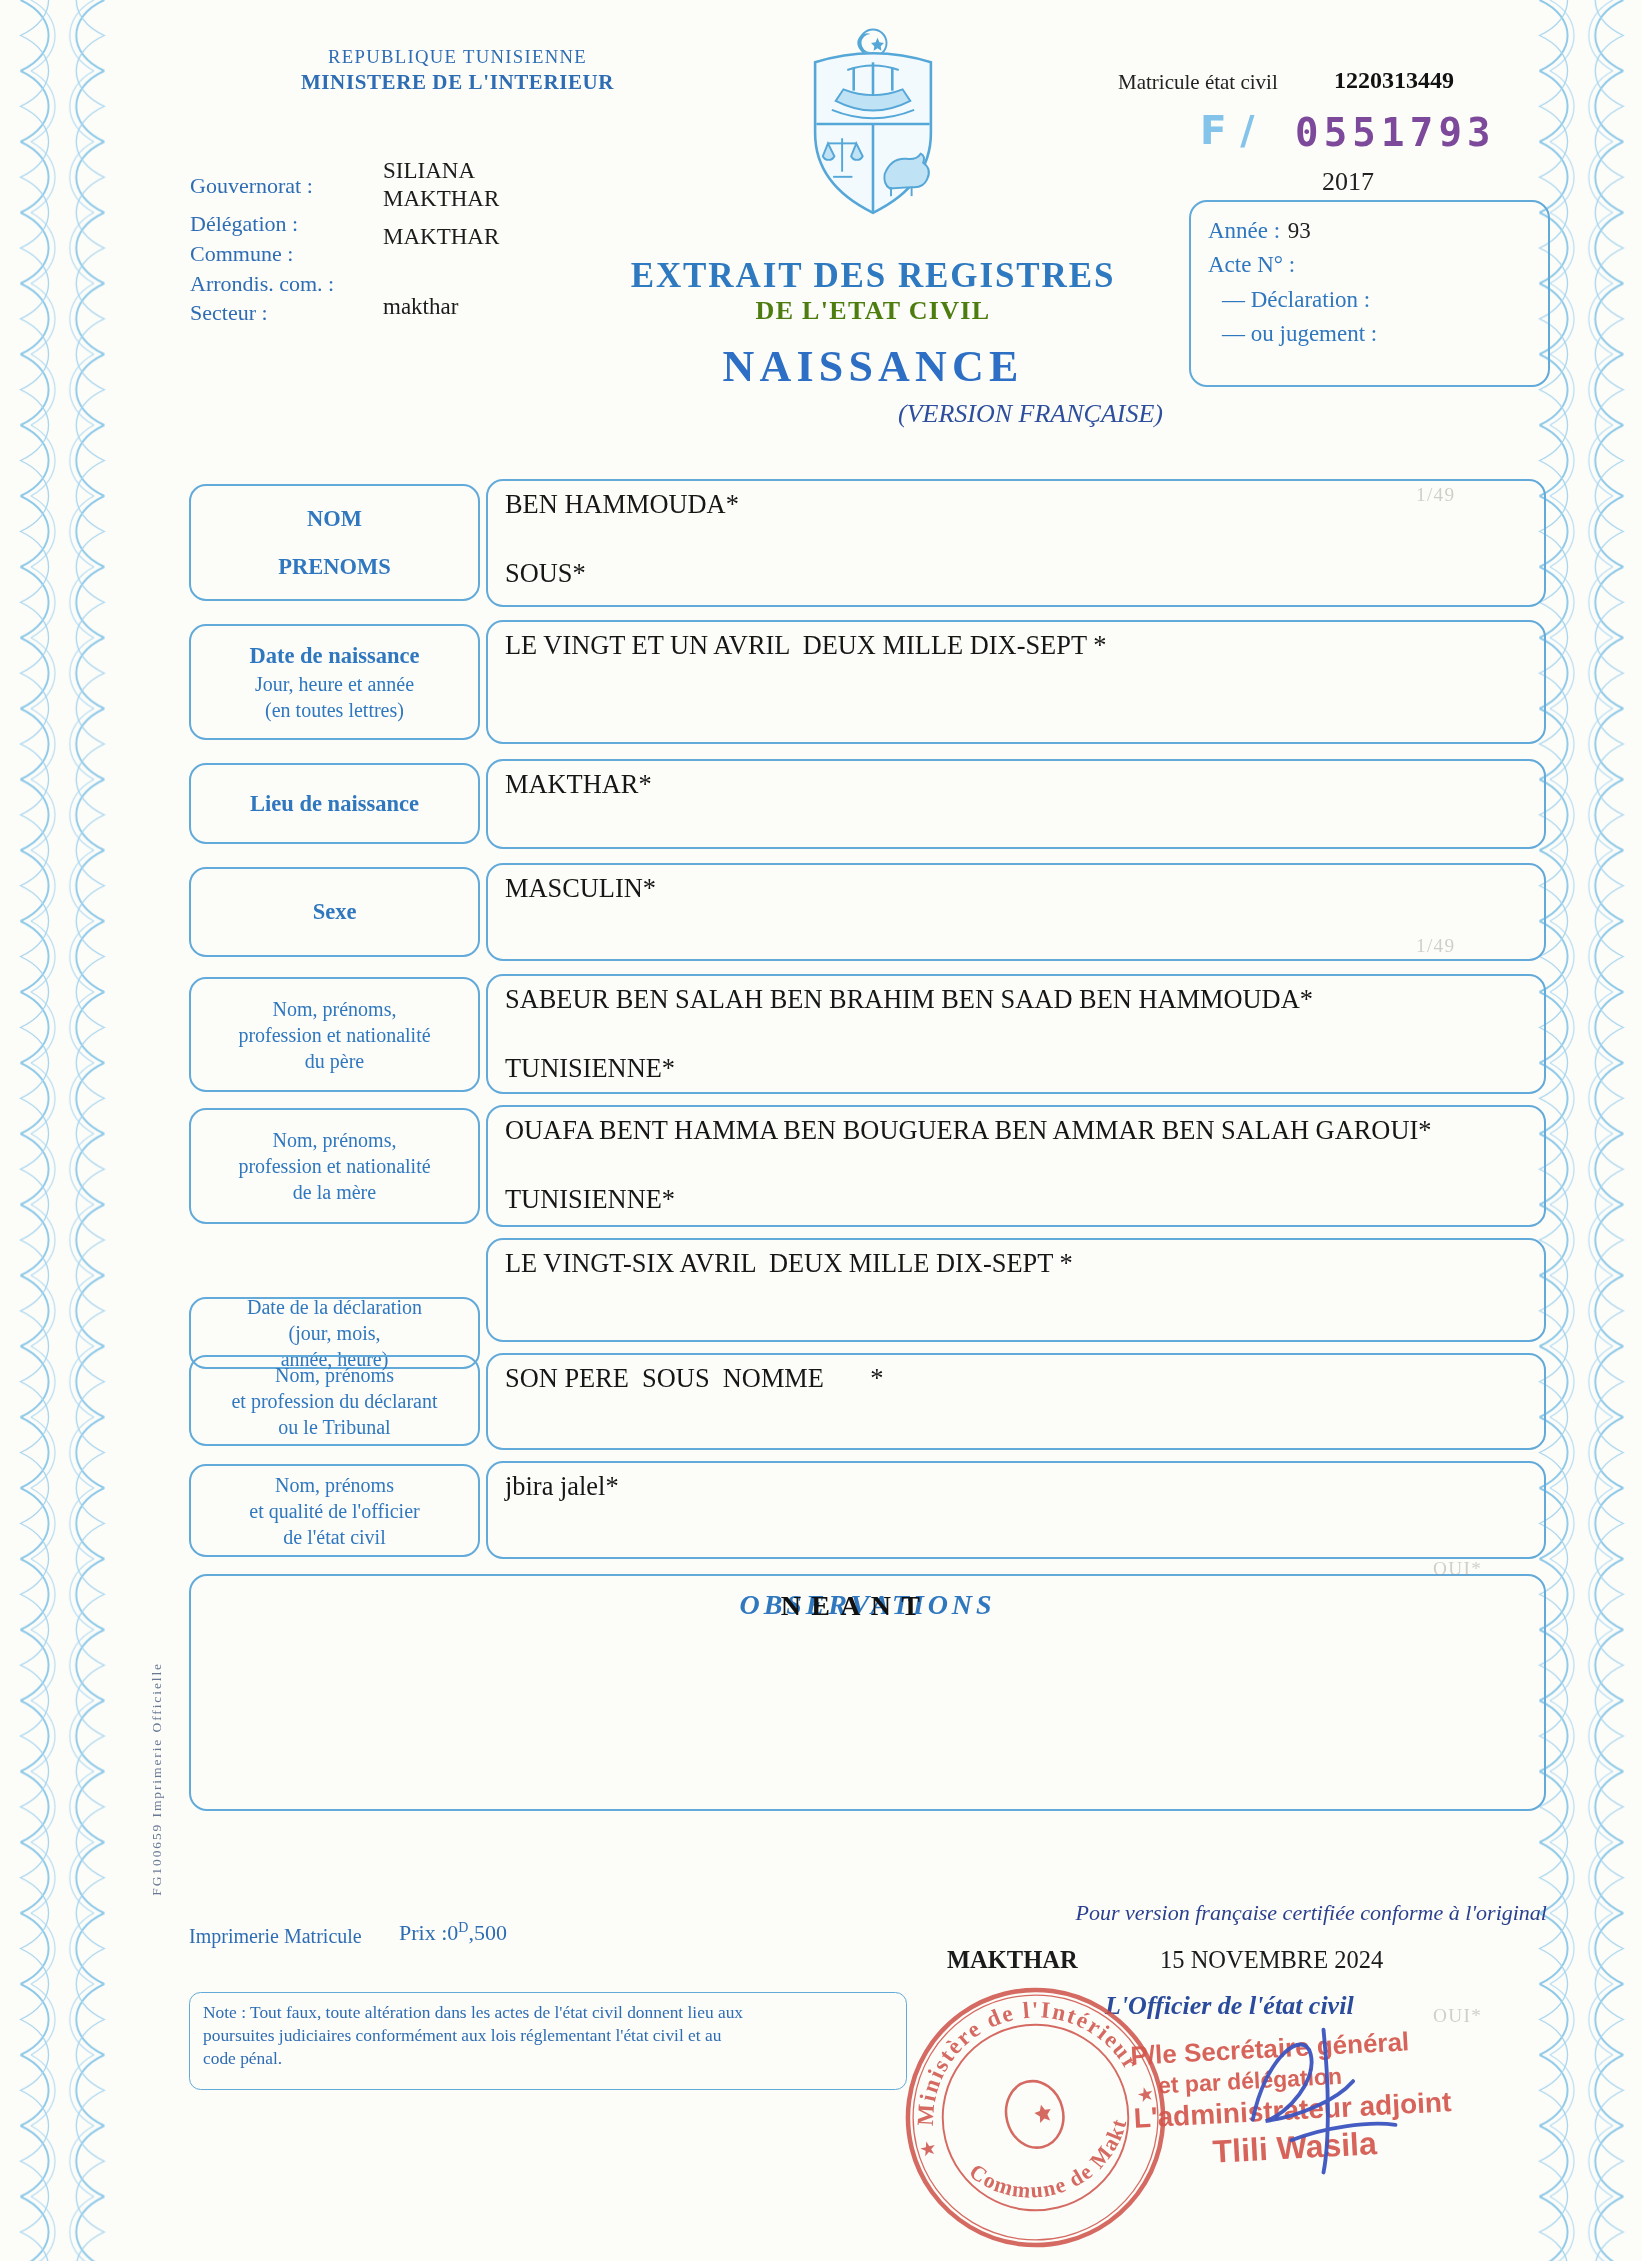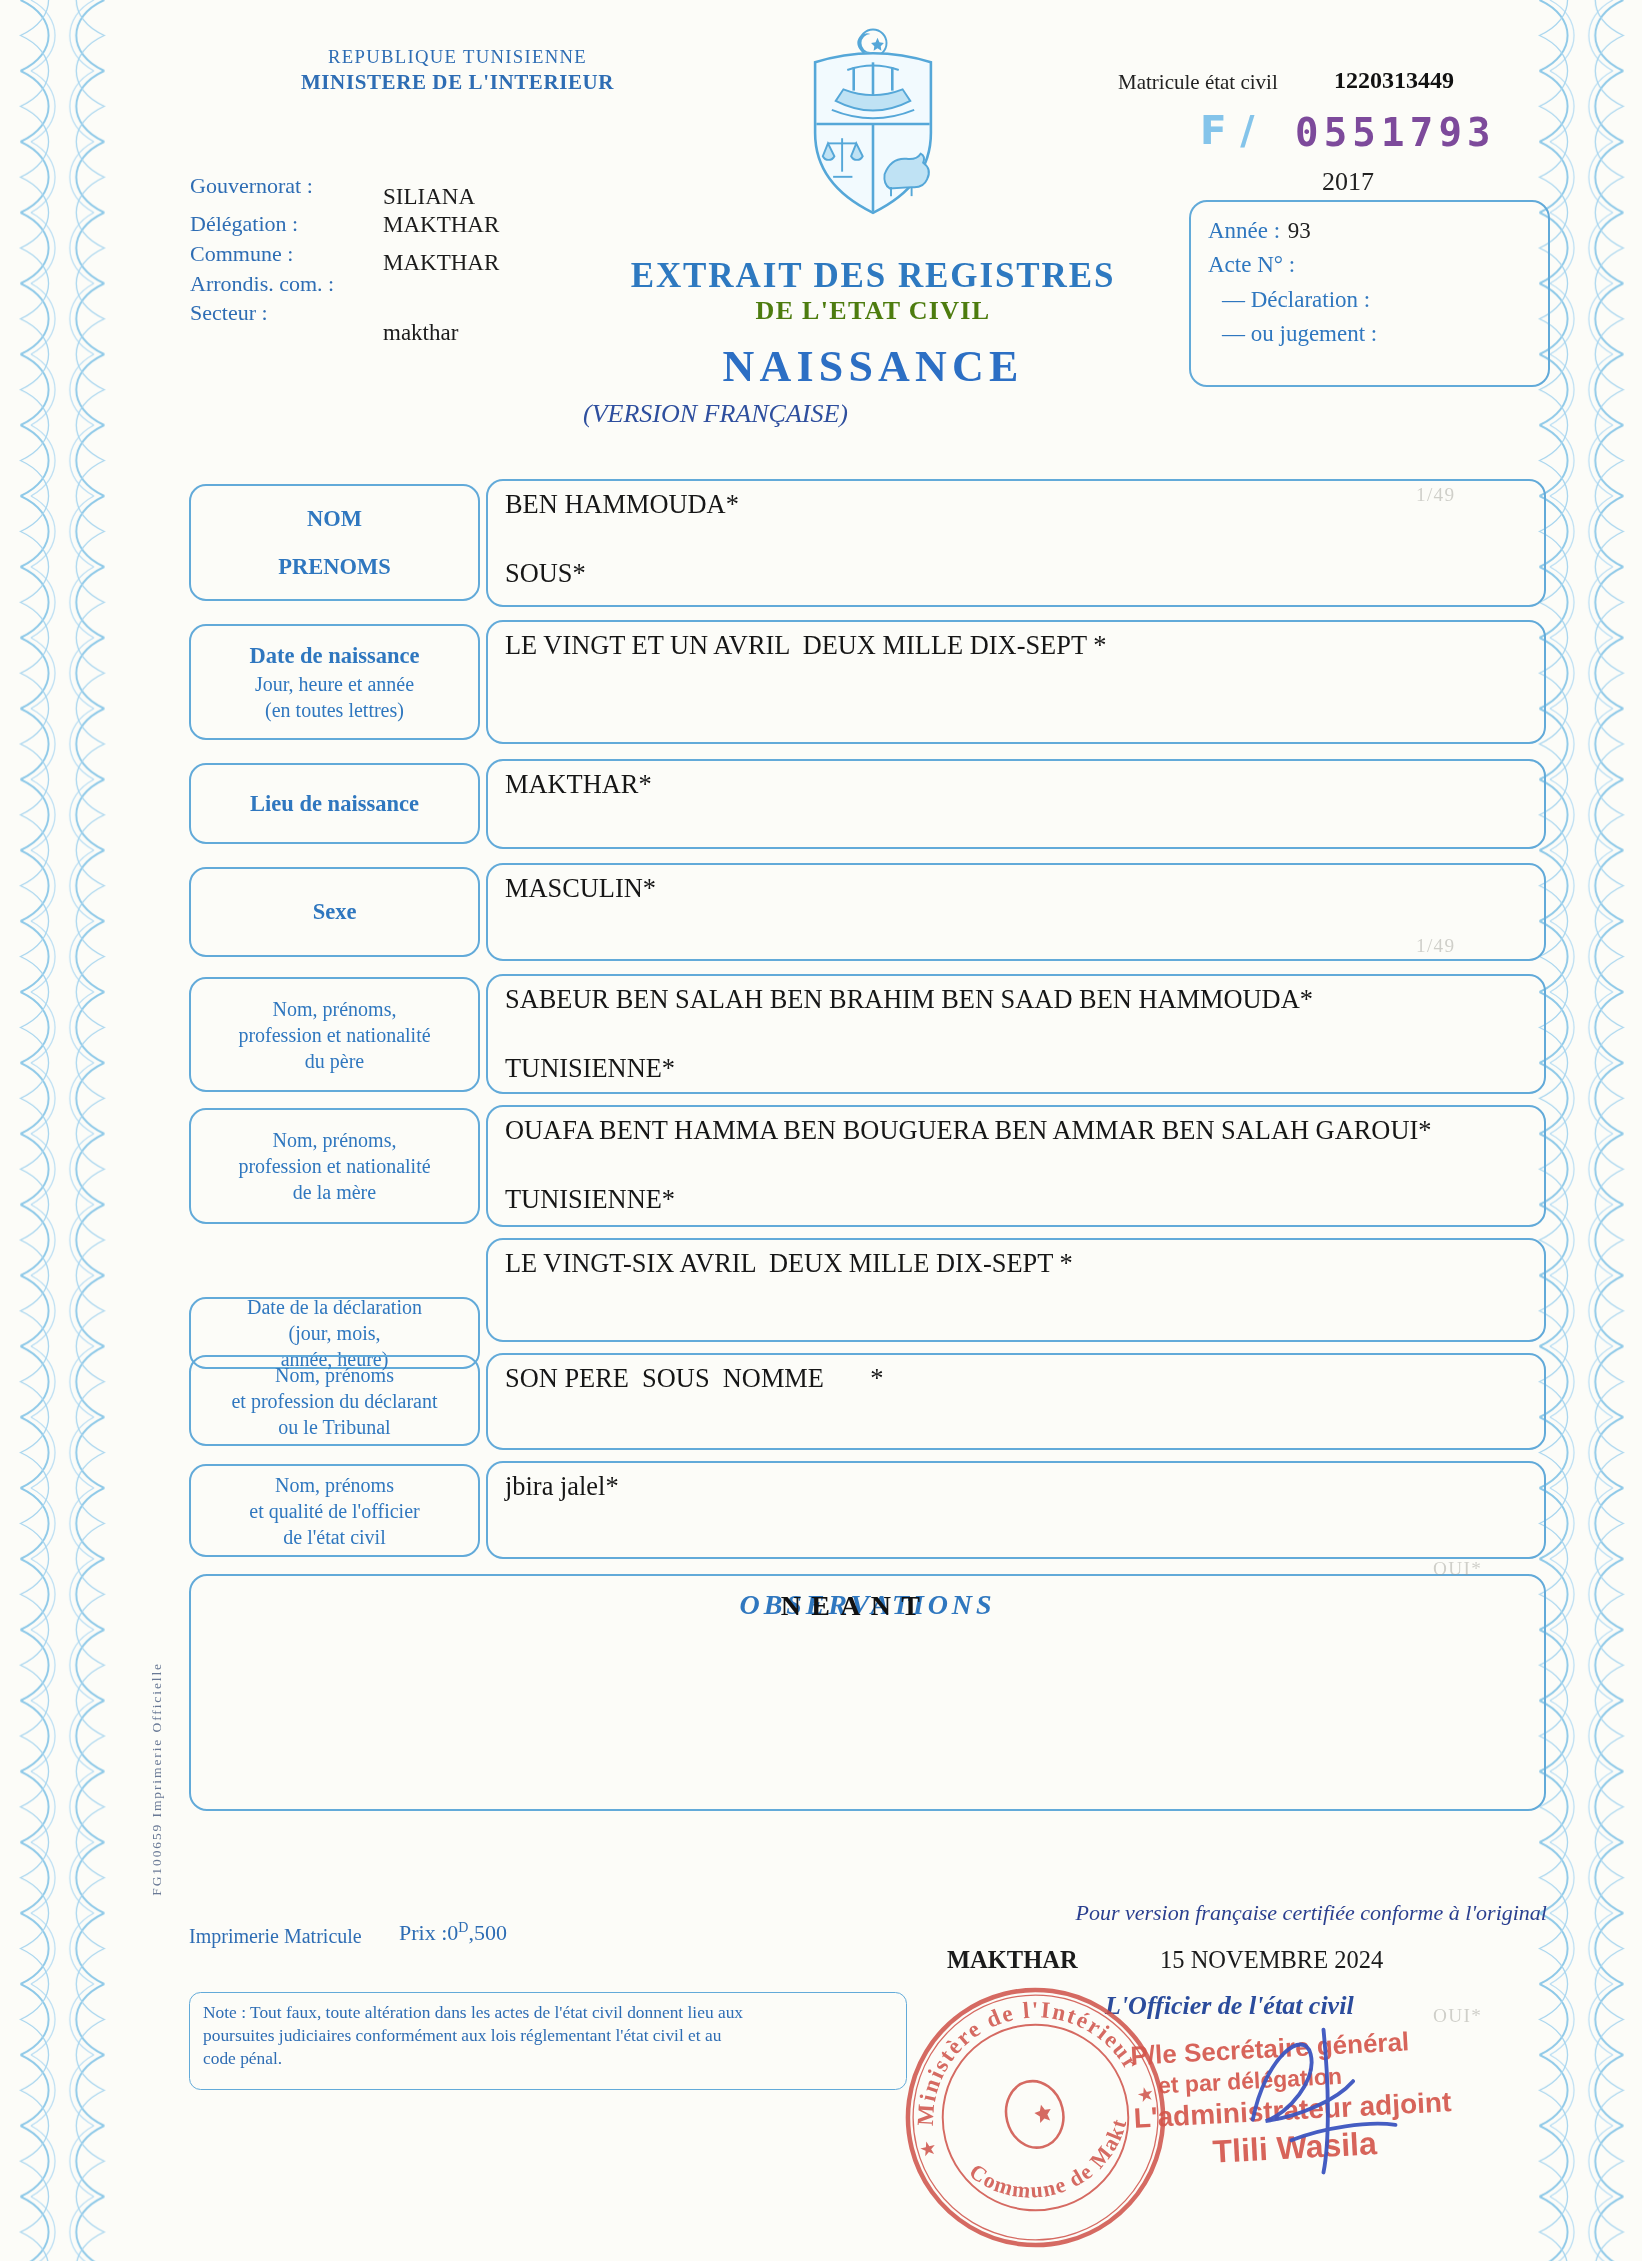--- a/index.html
+++ b/index.html
@@ -4,38 +4,38 @@
 <style>
   html,body{margin:0;padding:0;}
   body{background:#e8e8e4;font-family:"Liberation Serif", serif;}
   .page{position:relative;width:1643px;height:2261px;background:#fcfcf8;overflow:hidden;}
   .abs{position:absolute;}
 
   
   .republic{left:277px;top:46px;width:361px;font-size:18.7px;letter-spacing:1.3px;color:#2e6db4;text-align:center;}
   .ministry{left:277px;top:70px;width:361px;font-size:21px;font-weight:bold;letter-spacing:0.6px;color:#2e6db4;text-align:center;}
   .admin-label{left:190px;font-size:22px;color:#2e6db4;white-space:nowrap;}
-  .admin-value{left:383px;font-size:23px;color:#1b1b1b;white-space:nowrap;margin-top:26px;}
+  .admin-value{left:383px;font-size:23px;color:#1b1b1b;white-space:nowrap;}
 
   .matricule-label{left:1118px;top:70px;font-size:21px;color:#222;}
   .matricule-value{left:1334px;top:67px;font-size:24px;font-weight:bold;color:#111;}
   .serial-prefix{left:1200px;top:108px;font-size:39px;font-weight:bold;color:#84c4ea;font-family:"DejaVu Sans",sans-serif;}
   .serial-number{left:1295px;top:110px;font-size:39px;font-weight:bold;color:#7d4a9b;font-family:"DejaVu Sans Mono",monospace;letter-spacing:5.2px;}
   .serial-year{left:1322px;top:167px;font-size:26px;color:#222;}
 
   .acte-box{left:1189px;top:200px;width:361px;height:187px;border:2.6px solid #62aad9;border-radius:18px;box-sizing:border-box;padding:11.6px 17px;color:#2f77bf;font-size:23px;line-height:1.5;}
   .acte-line{white-space:nowrap;}
   .acte-indent{margin-left:14px;}
   .acte-val{color:#222;margin-left:7.7px;}
 
   
   .t1{left:583px;top:256px;width:580px;text-align:center;font-size:35px;font-weight:bold;letter-spacing:1.9px;color:#2e79c0;}
   .t2{left:583px;top:296px;width:580px;text-align:center;font-size:26px;font-weight:bold;letter-spacing:1.3px;color:#4d7c0f;}
   .t3{left:583px;top:341px;width:580px;text-align:center;font-size:44px;font-weight:bold;letter-spacing:5.2px;color:#2c6fc4;}
-  .t4{left:583px;top:399px;width:580px;text-align:left;font-size:26px;font-style:italic;color:#2e4f9e;}
+  .t4{left:583px;top:399px;width:580px;text-align:right;font-size:26px;font-style:italic;color:#2e4f9e;}
 
   
   .row-label{position:absolute;left:189px;width:291px;border:2.6px solid #62aad9;border-radius:17px;box-sizing:border-box;display:flex;flex-direction:column;align-items:center;justify-content:center;text-align:center;padding:3.9px 7.7px;color:#2f77bf;}
   .lm{font-weight:bold;font-size:22.5px;white-space:pre-line;line-height:2.1;}
   .ls{font-size:20px;white-space:pre-line;line-height:1.3;}
   .row-value{position:absolute;left:486px;width:1060px;border:2.6px solid #62aad9;border-radius:17px;box-sizing:border-box;padding:6.4px 17px;font-size:26.4px;color:#161616;white-space:pre-wrap;line-height:1.3;}
 
   .obs-box{left:189px;top:1574px;width:1357px;height:237px;border:2.6px solid #62aad9;border-radius:18px;box-sizing:border-box;}
   .obs-head{position:absolute;top:13px;left:0;right:0;text-align:center;}
   .obs-title{font-style:italic;font-weight:bold;color:#2f77bf;font-size:28px;letter-spacing:3.9px;}

